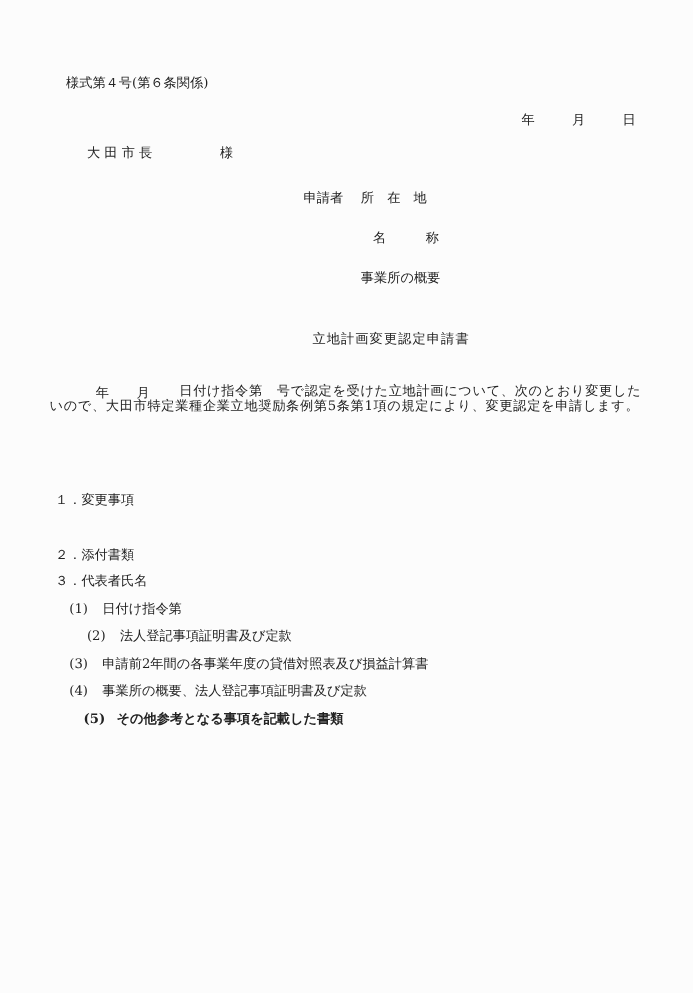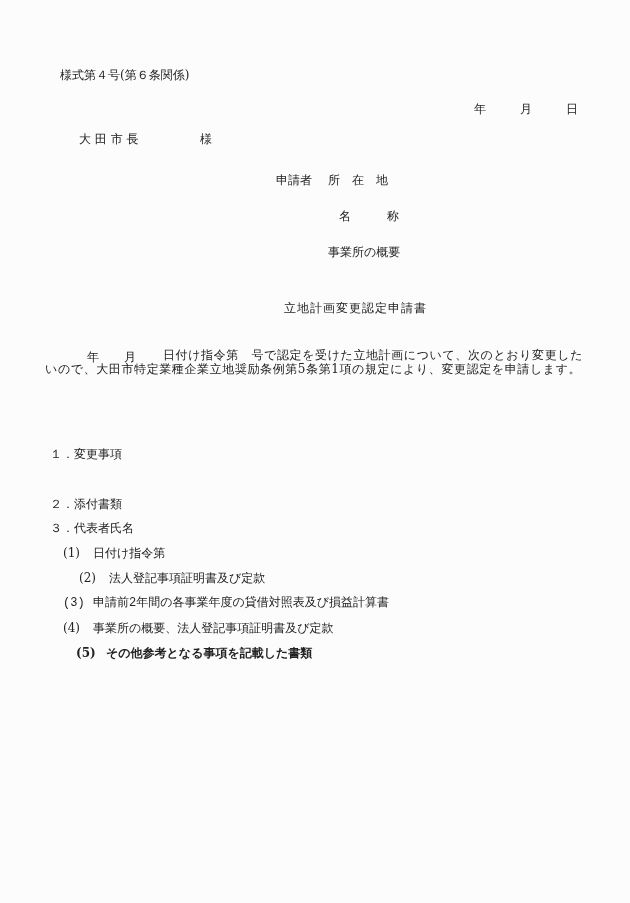--- a/index.html
+++ b/index.html
@@ -58,21 +58,21 @@
     </div>
   </div>
 
   <div>
     <div class="list-item" style="left:63px; top:547px;">
       <span class="num" style="width:30px;">(1)</span><span>日付け指令第</span>
     </div>
     <div class="list-item" style="left:63px; top:572px;margin-left:16px;">
       <span class="num" style="width:30px;">(2)</span><span>法人登記事項証明書及び定款</span>
     </div>
-    <div class="list-item" style="left:63px; top:597px;font-family:Liberation Mono, monospace;">
+    <div class="list-item" style="left:63px; top:597px;">
       <span class="num" style="width:30px;">(3)</span><span>申請前2年間の各事業年度の貸借対照表及び損益計算書</span>
     </div>
     <div class="list-item" style="left:63px; top:622px;">
       <span class="num" style="width:30px;">(4)</span><span>事業所の概要、法人登記事項証明書及び定款</span>
     </div>
     <div class="list-item" style="left:76px; top:647px;font-weight:bold;">
       <span class="num" style="width:30px;">(5)</span><span>その他参考となる事項を記載した書類</span>
     </div>
   </div>
 

